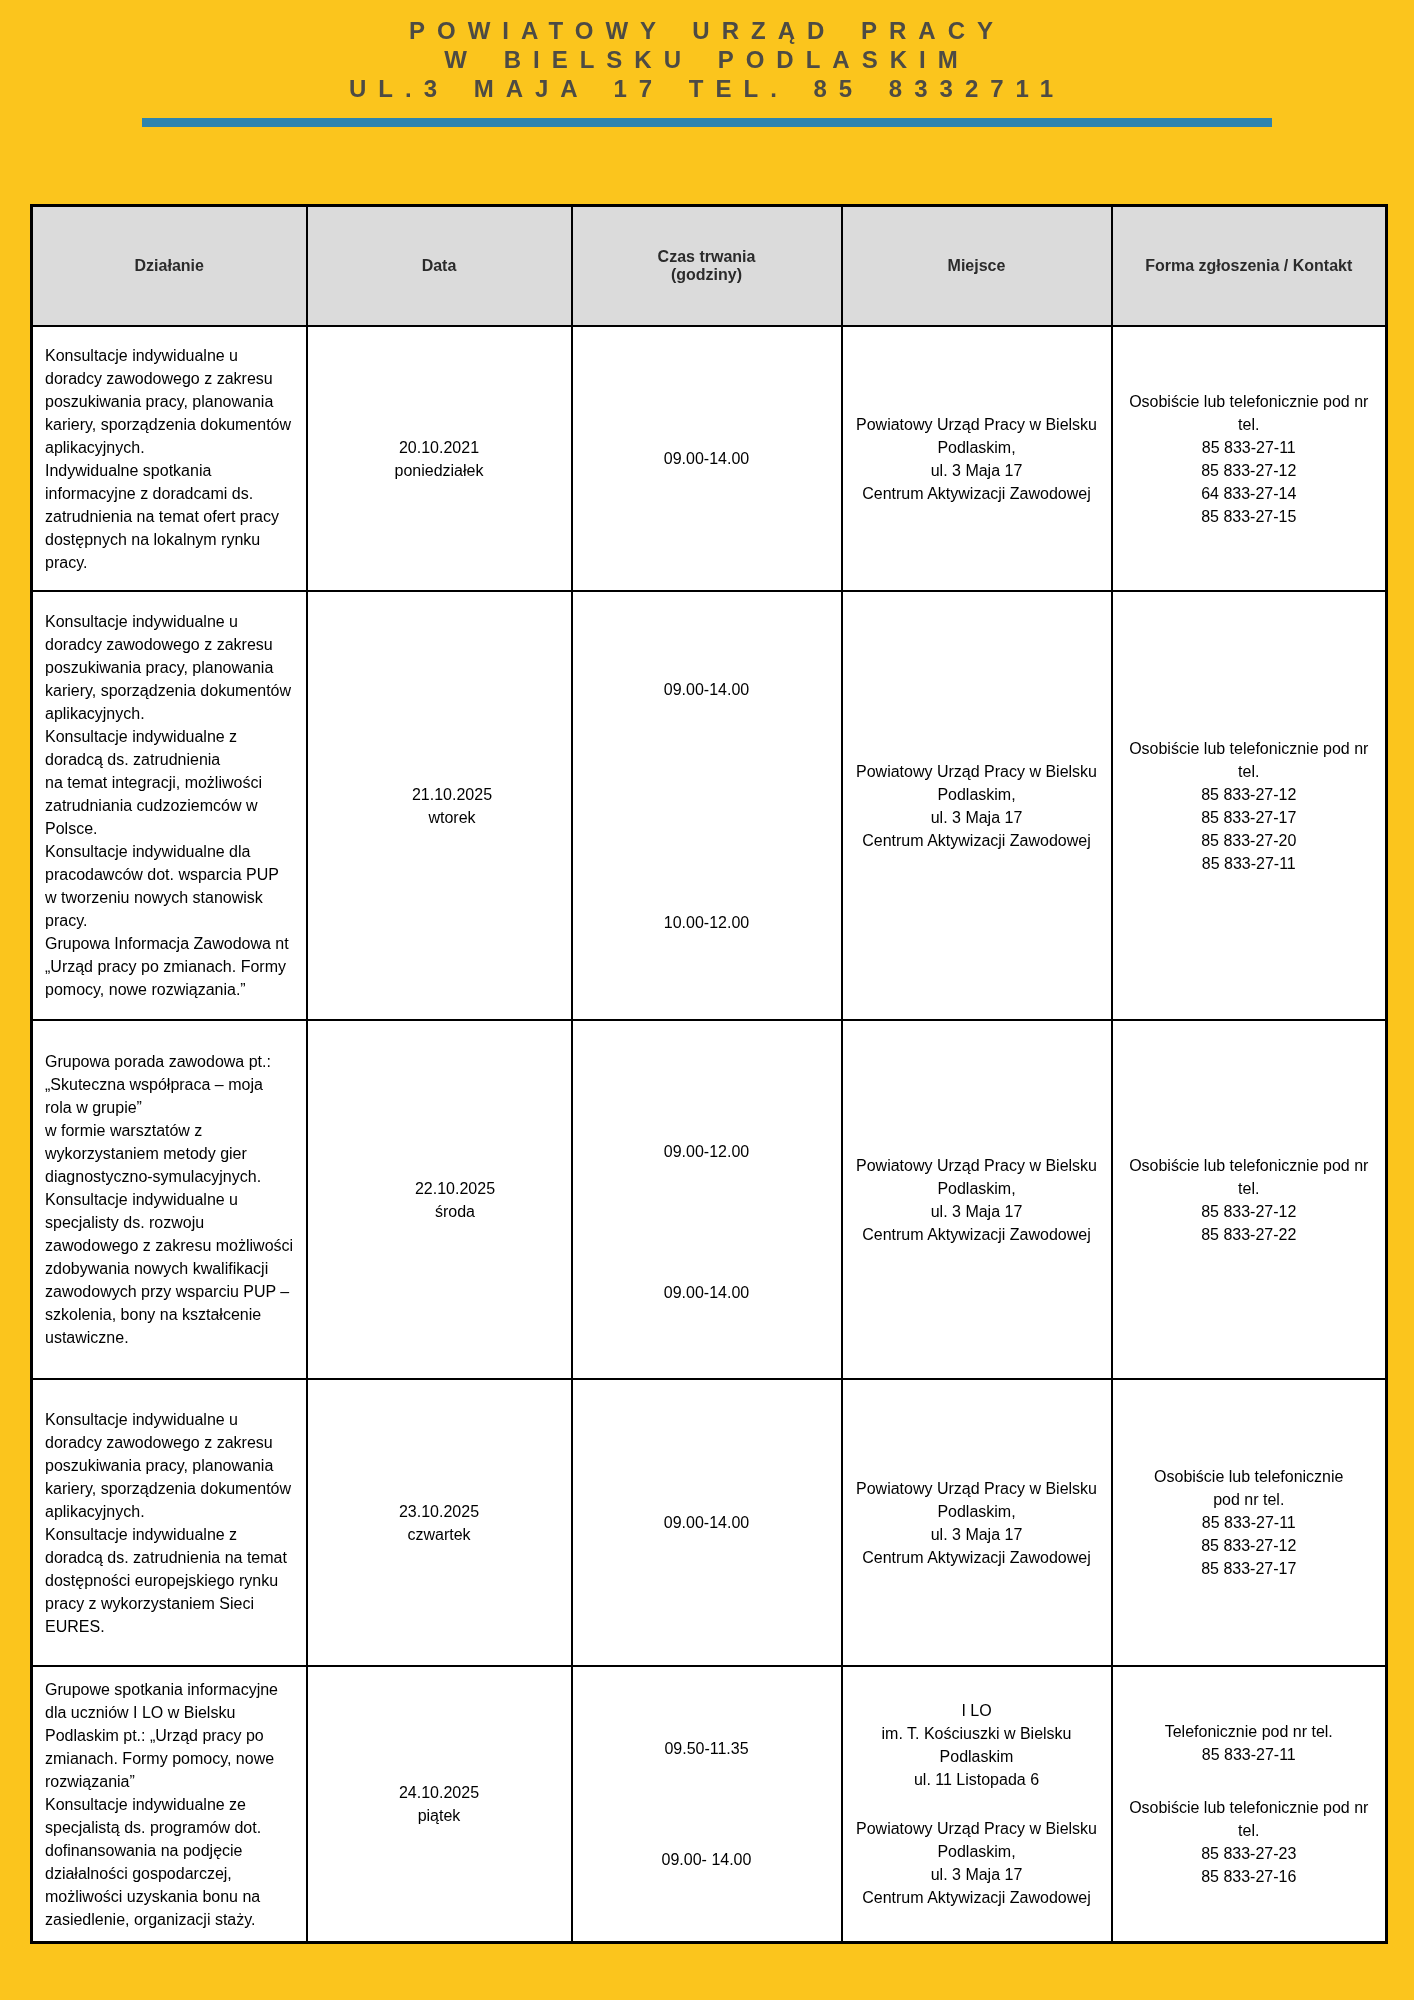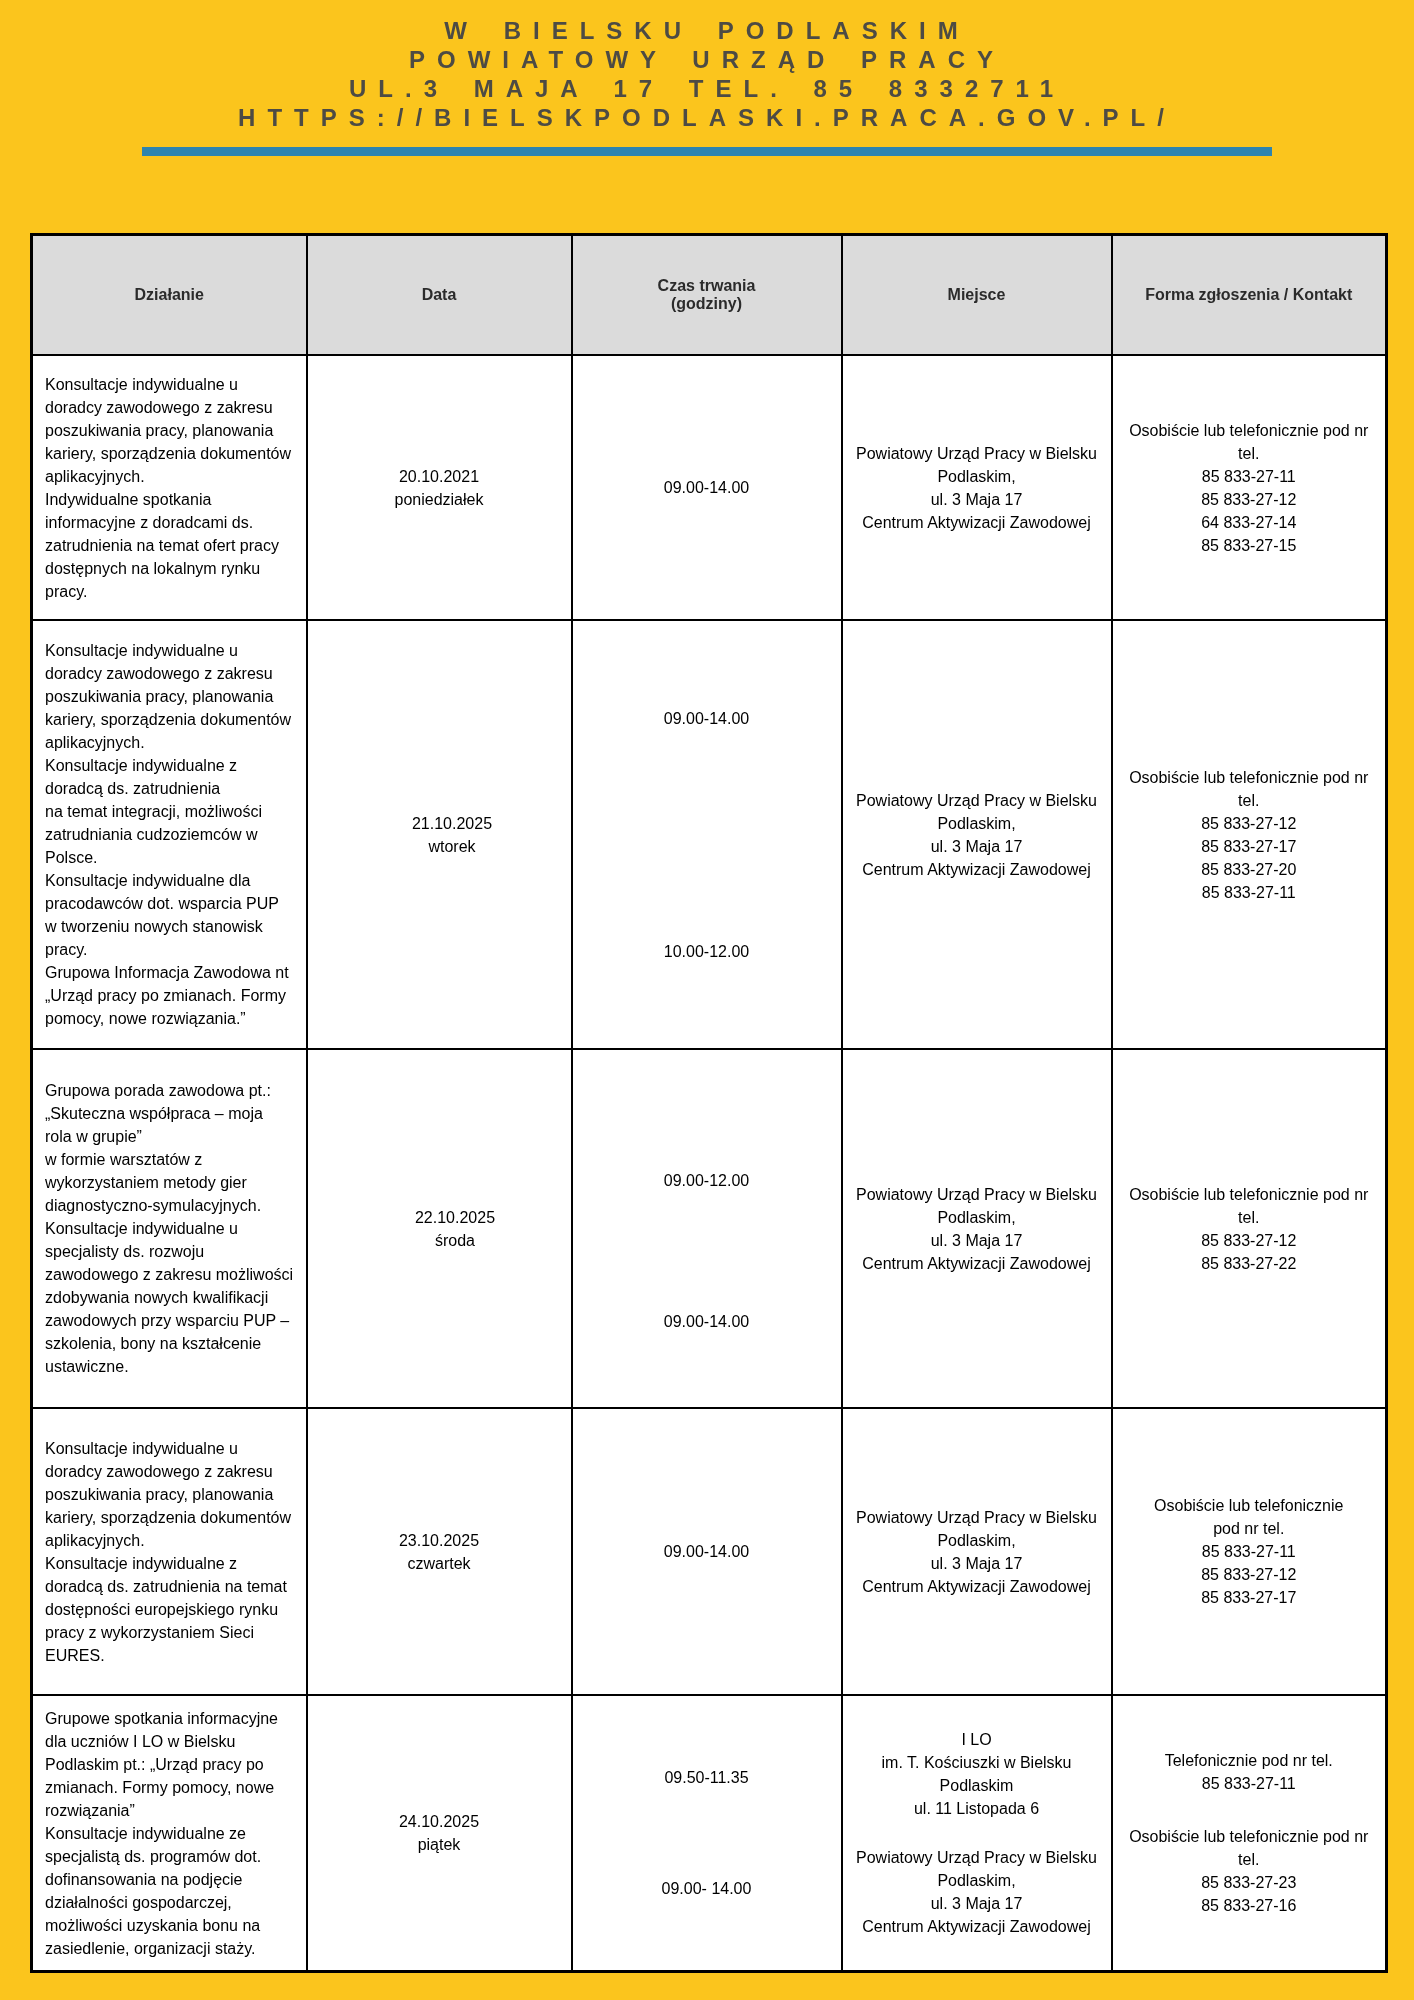--- a/index.html
+++ b/index.html
@@ -65,24 +65,23 @@
   }
   .entry{text-align:center;}
   .line{display:block;}
 </style>
 </head>
 <body>
 
 <div class="page">
 
   <div class="letterhead">
+    <div class="hline">POWIATOWY URZĄD PRACY</div>
     <div class="hline">W BIELSKU PODLASKIM</div>
-    <div class="hline">POWIATOWY URZĄD PRACY</div>
     <div class="hline">UL.3 MAJA 17 TEL. 85 8332711</div>
-    <div class="hline">HTTPS://BIELSKPODLASKI.PRACA.GOV.PL/</div>
     <div class="divider"></div>
   </div>
 
   <table class="schedule">
     <colgroup>
       <col style="width:275px">
       <col style="width:265px">
       <col style="width:270px">
       <col style="width:270px">
       <col style="width:275px">

